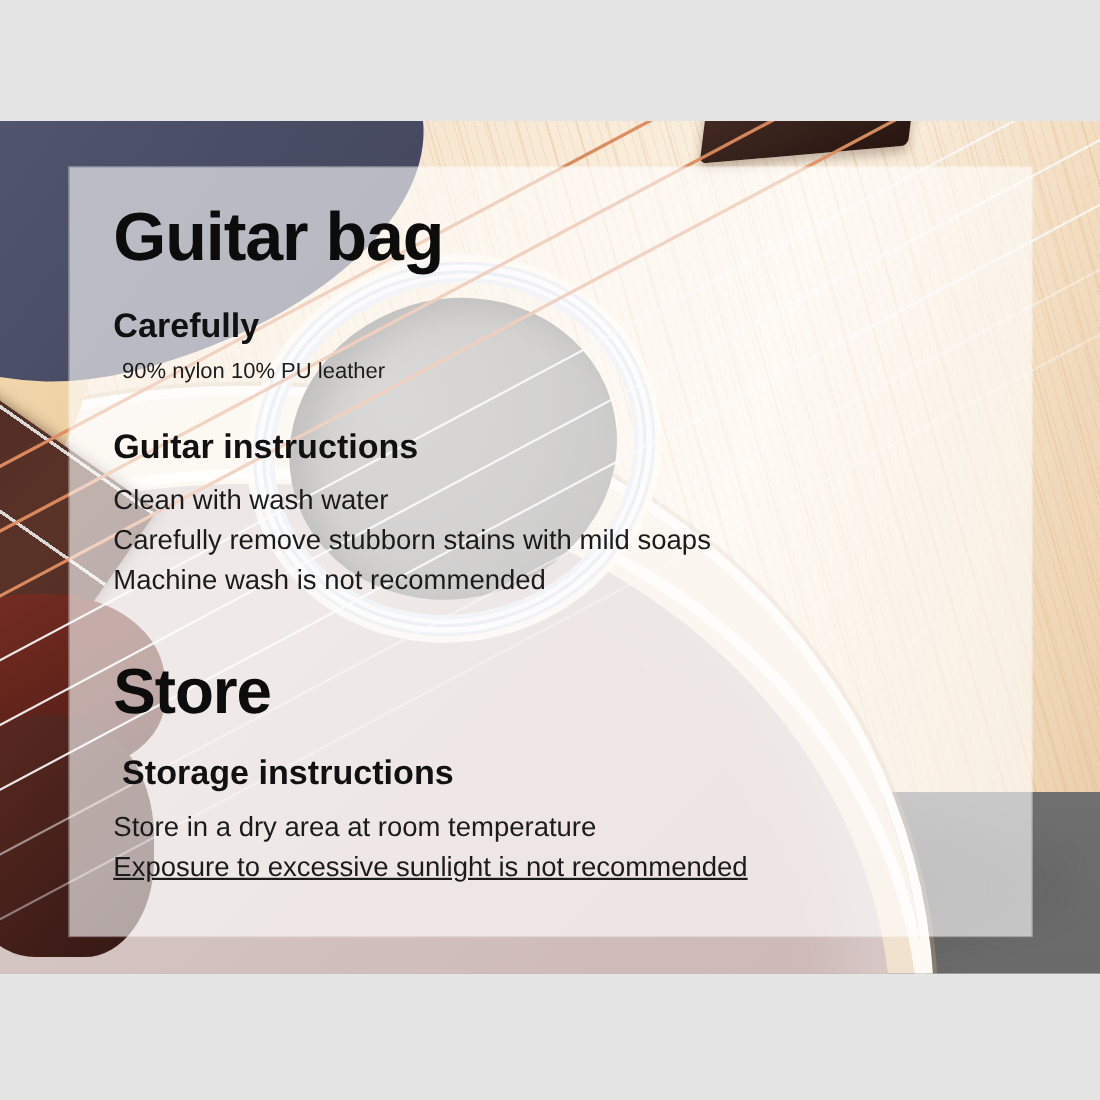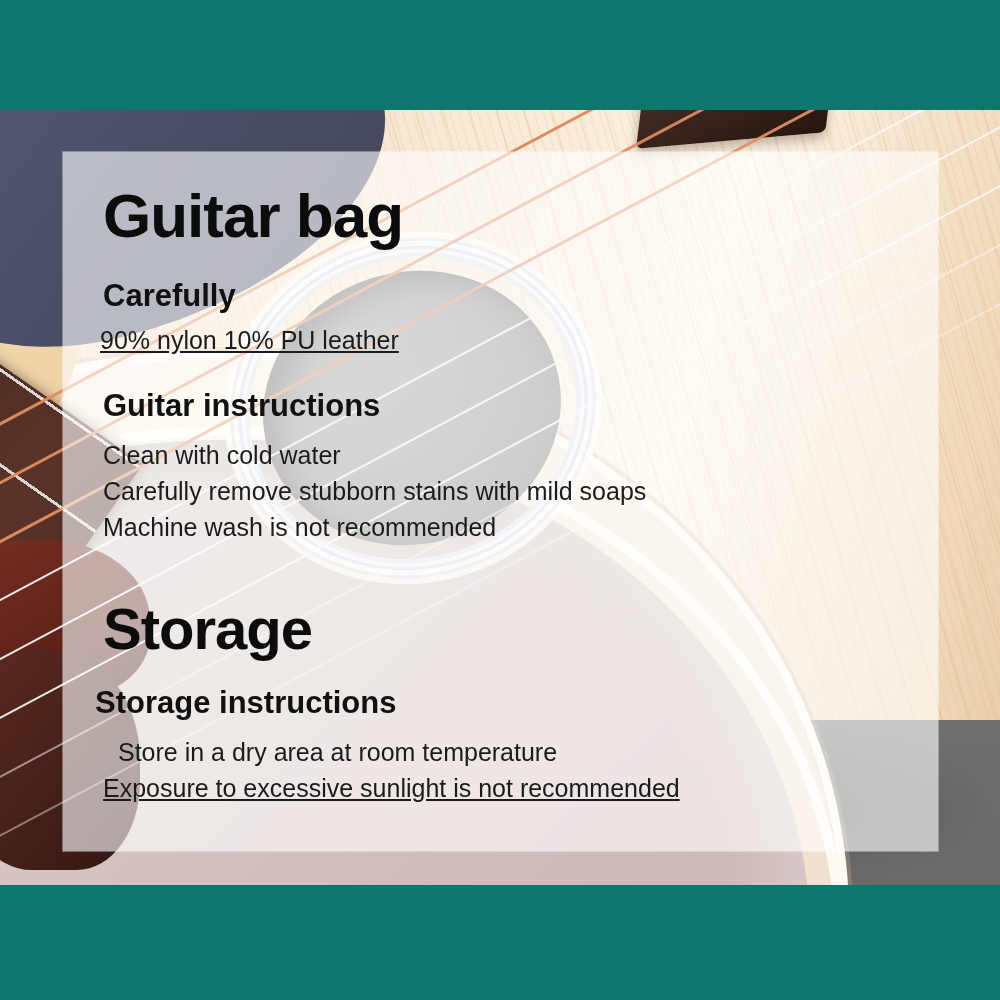--- a/index.html
+++ b/index.html
@@ -1,18 +1,18 @@
 <!DOCTYPE html>
 <html><head>
 <meta charset="utf-8">
 <style>
   html,body{margin:0;padding:0;background:#ffffff;}
   body{width:1000px;height:1000px;font-family:"Liberation Sans",sans-serif;overflow:hidden;}
 
-  #stage{position:relative;width:1000px;height:1000px;background:#0f766e;}
+  #stage{position:relative;width:1000px;height:1000px;background:#e5e5e5;}
 
   
   #photo{position:absolute;left:0;top:110px;width:1000px;height:775px;overflow:hidden;
          background:#6e6e6e;}
 
   
   .floor{position:absolute;left:0;bottom:0;width:1000px;height:300px;
          background:linear-gradient(180deg,#7b7b7b 0%,#6f6f6f 40%,#6a6a6a 100%);}
 
   
@@ -117,30 +117,30 @@
          box-shadow:0 0 0 1px rgba(255,255,255,.35);}
   #panel-inner{position:absolute;inset:0;padding:0;}
 
   .title{position:absolute;color:#0c0c0c;font-weight:700;letter-spacing:-1px;
          line-height:1;white-space:nowrap;}
   .subhead{position:absolute;color:#111;font-weight:700;line-height:1;white-space:nowrap;}
   .body-line{position:absolute;color:#1b1b1b;font-weight:400;line-height:1;white-space:nowrap;}
 
   #t-guitar-bag{left:40px;top:33px;font-size:62px;}
   #h-material{left:40px;top:128px;font-size:31px;}
-  #l-material-0{left:37px;top:176px;font-size:25px;text-decoration:underline;}
+  #l-material-0{left:48px;top:176px;font-size:20px;}
 
   #h-caring{left:40px;top:238px;font-size:31px;}
   #l-caring-0{left:40px;top:291px;font-size:25px;}
   #l-caring-1{left:40px;top:327px;font-size:25px;}
   #l-caring-2{left:40px;top:363px;font-size:25px;}
 
   #t-guitar{left:40px;top:448px;font-size:58px;}
-  #h-storage{left:32px;top:535px;font-size:31px;}
-  #l-storage-0{left:40px;top:588px;font-size:25px;margin-left:15px;}
+  #h-storage{left:48px;top:535px;font-size:31px;}
+  #l-storage-0{left:40px;top:588px;font-size:25px;}
   #l-storage-1{left:40px;top:624px;font-size:25px;text-decoration:underline;}
 </style>
 </head>
 <body>
 
 <div id="stage">
 
   <div id="photo">
     <div class="floor"></div>
     <div class="floorshadow"></div>
@@ -185,25 +185,25 @@
 
   <div id="panel">
     <div id="panel-inner">
 
       <div class="title" id="t-guitar-bag">Guitar bag</div>
 
       <div class="subhead" id="h-material">Carefully</div>
       <div class="body-line" id="l-material-0">90% nylon 10% PU leather</div>
 
       <div class="subhead" id="h-caring">Guitar instructions</div>
-      <div class="body-line" id="l-caring-0">Clean with cold water</div>
+      <div class="body-line" id="l-caring-0">Clean with wash water</div>
       <div class="body-line" id="l-caring-2">Machine wash is not recommended</div>
       <div class="body-line" id="l-caring-1">Carefully remove stubborn stains with mild soaps</div>
 
-      <div class="title" id="t-guitar">Storage</div>
+      <div class="title" id="t-guitar">Store</div>
 
       <div class="subhead" id="h-storage">Storage instructions</div>
       <div class="body-line" id="l-storage-0">Store in a dry area at room temperature</div>
       <div class="body-line" id="l-storage-1">Exposure to excessive sunlight is not recommended</div>
 
     </div>
   </div>
 
 </div>
 

